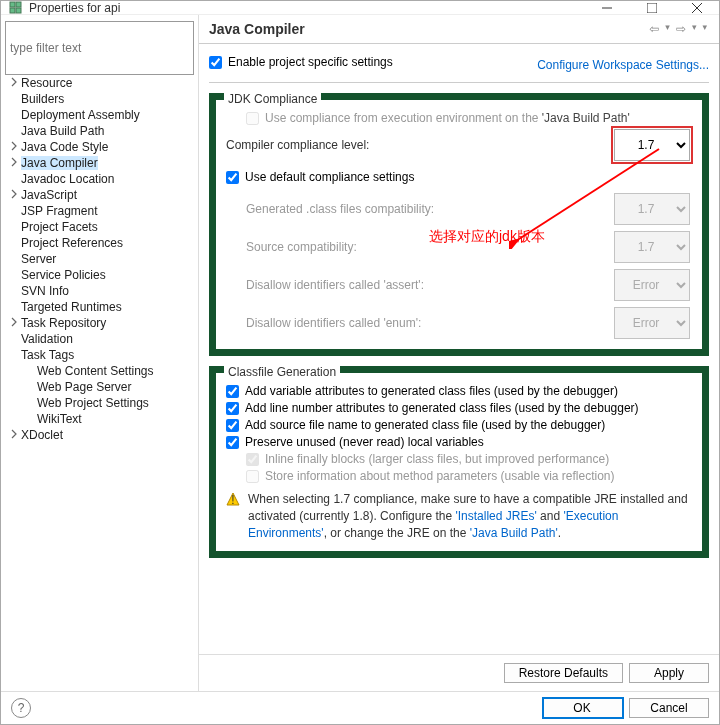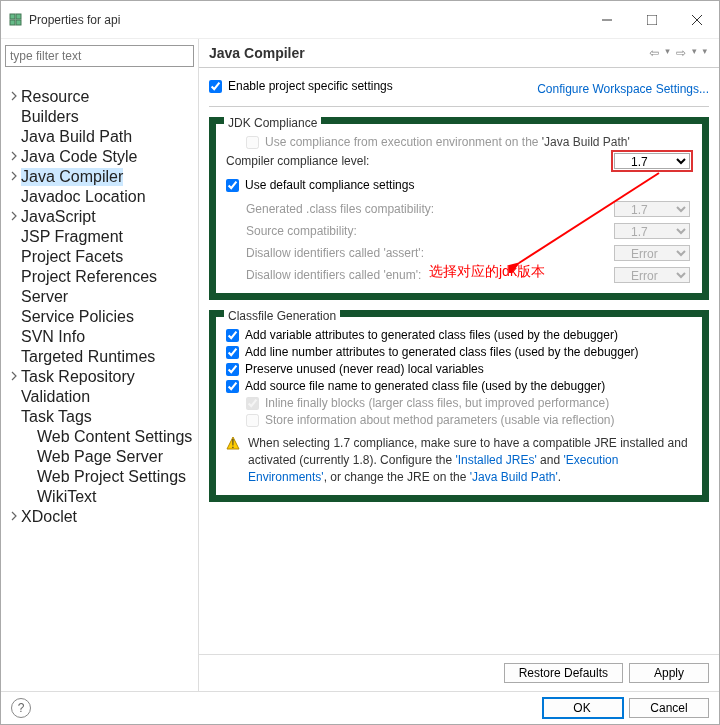--- a/index.html
+++ b/index.html
@@ -1,31 +1,31 @@
 <!DOCTYPE html>
 <html><head>
 <meta charset="utf-8">
 <style>
 * { box-sizing: border-box; margin: 0; padding: 0; font-family: "Segoe UI", Tahoma, sans-serif; font-size: 12px; }
 body { width: 720px; height: 725px; background: #fff; overflow: hidden; }
 
 .window { width: 720px; height: 725px; border: 1px solid #aaa; display: flex; flex-direction: column; }
-.titlebar { height: 38px; display: flex; align-items: center; padding: 0 0 0 8px; border-bottom: 1px solid #eee; }
+.titlebar { height: 14px; display: flex; align-items: center; padding: 0 0 0 8px; border-bottom: 1px solid #eee; }
 .titlebar .title { flex: 1; font-size: 12px; color: #333; }
 .titlebar .winbtn { width: 45px; height: 30px; display: flex; align-items: center; justify-content: center; color: #333; cursor: pointer; }
 .titlebar .winbtn svg { width: 10px; height: 10px; }
 
 .main { flex: 1; display: flex; overflow: hidden; }
 .sidebar { width: 198px; border-right: 1px solid #ddd; padding: 6px 4px; display: flex; flex-direction: column; }
-.filter-input { width: 100%; border: 1px solid #999; padding: 3px 4px; font-size: 12px; color: #888; margin-bottom: 20px; }
+.filter-input { width: 100%; border: 1px solid #999; padding: 19px 4px; font-size: 12px; color: #888; margin-bottom: 0; }
 .tree { flex: 1; overflow-y: auto; }
 .tree-item { display: flex; align-items: center; padding: 1px 0; cursor: pointer; white-space: nowrap; }
 .tree-item .exp { width: 14px; text-align: center; color: #666; font-size: 12px; line-height: 1; margin-left: 2px; }
 .tree-item .exp svg { width: 12px; height: 12px; display: inline-block; }
-.tree-item .lbl { color: #222; font-size: 16px; }
+.tree-item .lbl { color: #222; font-size: 12px; }
 .tree-item.selected .lbl { background: #cce8ff; }
 .tree-item.l1 { padding-left: 16px; }
 
 .content { flex: 1; display: flex; flex-direction: column; overflow: hidden; }
 .sect-head { display: flex; align-items: center; padding: 6px 10px 6px 10px; border-bottom: 1px solid #ccc; }
 .sect-head .sect-title { font-size: 14px; font-weight: 600; color: #333; flex: 1; }
 .sect-head .nav-icons { display: flex; gap: 2px; }
 .sect-head .nav-icons span { color: #888; padding: 0 2px; cursor: pointer; }
 
 .content-body { flex: 1; padding: 8px 10px 4px 10px; overflow-y: auto; }
@@ -39,21 +39,21 @@
 .fieldset .legend { position: absolute; top: -8px; left: 8px; background: #fff; padding: 0 4px; font-size: 12px; color: #333; }
 
 .checkbox-row { display: flex; align-items: center; gap: 6px; margin: 3px 0; }
 .checkbox-row input[type=checkbox] { margin: 0; }
 .checkbox-row.disabled { color: #999; padding-left: 20px; }
 .checkbox-row.disabled input[type=checkbox] { opacity: 0.6; }
 
 .compl-grid { display: grid; grid-template-columns: 1fr 78px; row-gap: 6px; align-items: center; margin-top: 4px; }
 .compl-grid .lbl { color: #333; }
 .compl-grid .lbl.disabled { color: #999; padding-left: 20px; }
-.select { border: 1px solid #aaa; background: #fff; height: 16px; font-size: 12px; padding: 0 12px; width: 76px; }
+.select { border: 1px solid #aaa; background: #fff; height: 32px; font-size: 12px; padding: 0 12px; width: 76px; text-align: center; }
 .select.disabled { background: #eee; color: #888; }
 .select.highlight { outline: 2px solid #d33; outline-offset: 1px; }
 
 .warn-row { display: flex; gap: 8px; margin-top: 8px; color: #333; line-height: 1.4; }
 .warn-row .icon { flex-shrink: 0; margin-top: 1px; }
 
 .annot { position: absolute; color: #f00; font-size: 14px; pointer-events: none; }
 .arrow-svg { position: absolute; pointer-events: none; }
 
 .btnbar { display: flex; justify-content: flex-end; padding: 8px 10px; gap: 6px; border-top: 1px solid #ddd; }
@@ -107,20 +107,24 @@
                 <polyline points="4,2 8,6 4,10" fill="none" stroke="#666" stroke-width="1.2"></polyline>
               </svg></span>
             <span class="lbl">Resource</span>
           </div>
           <div class="tree-item">
             <span class="exp"></span>
             <span class="lbl">Builders</span>
           </div>
           <div class="tree-item">
             <span class="exp"></span>
+            <span class="lbl">Deployment Assembly</span>
+          </div>
+          <div class="tree-item">
+            <span class="exp"></span>
             <span class="lbl">Java Build Path</span>
           </div>
           <div class="tree-item">
             <span class="exp"><svg viewBox="0 0 12 12">
                 <polyline points="4,2 8,6 4,10" fill="none" stroke="#666" stroke-width="1.2"></polyline>
               </svg></span>
             <span class="lbl">Java Code Style</span>
           </div>
           <div class="tree-item selected">
             <span class="exp"><svg viewBox="0 0 12 12">
@@ -264,25 +268,25 @@
               <div class="checkbox-row">
                 <input type="checkbox" checked="" style="">
                 <span>Add variable attributes to generated class files (used by the debugger)</span>
               </div>
               <div class="checkbox-row">
                 <input type="checkbox" checked="" style="">
                 <span>Add line number attributes to generated class files (used by the debugger)</span>
               </div>
               <div class="checkbox-row">
                 <input type="checkbox" checked="" style="">
-                <span>Preserve unused (never read) local variables</span>
+                <span>Add source file name to generated class file (used by the debugger)</span>
               </div>
               <div class="checkbox-row">
                 <input type="checkbox" checked="" style="">
-                <span>Add source file name to generated class file (used by the debugger)</span>
+                <span>Preserve unused (never read) local variables</span>
               </div>
               <div class="checkbox-row disabled">
                 <input type="checkbox" disabled="" checked="" style="">
                 <span>Inline finally blocks (larger class files, but improved performance)</span>
               </div>
               <div class="checkbox-row disabled">
                 <input type="checkbox" disabled="" style="">
                 <span>Store information about method parameters (usable via reflection)</span>
               </div>
             </div>
@@ -296,21 +300,21 @@
         </div>
 
         <svg class="arrow-svg" style="left:310px;top:95px" width="160" height="110">
           <defs>
               <marker id="ah" markerWidth="10" markerHeight="10" refX="8" refY="3" orient="auto">
                 <polygon points="0,0 9,3 0,6" fill="#f00"></polygon>
               </marker>
             </defs>
           <line x1="10" y1="100" x2="150" y2="10" stroke="#f00" stroke-width="2" marker-start="url(#ah)"></line>
         </svg>
-        <div class="annot" style="left:230px;top:195px">选择对应的jdk版本</div>
+        <div class="annot" style="left:230px;top:184px">选择对应的jdk版本</div>
 
       </div>
 
       <div class="btnbar">
         <button class="btn">Restore Defaults</button>
         <button class="btn">Apply</button>
       </div>
     </div>
   </div>
 

